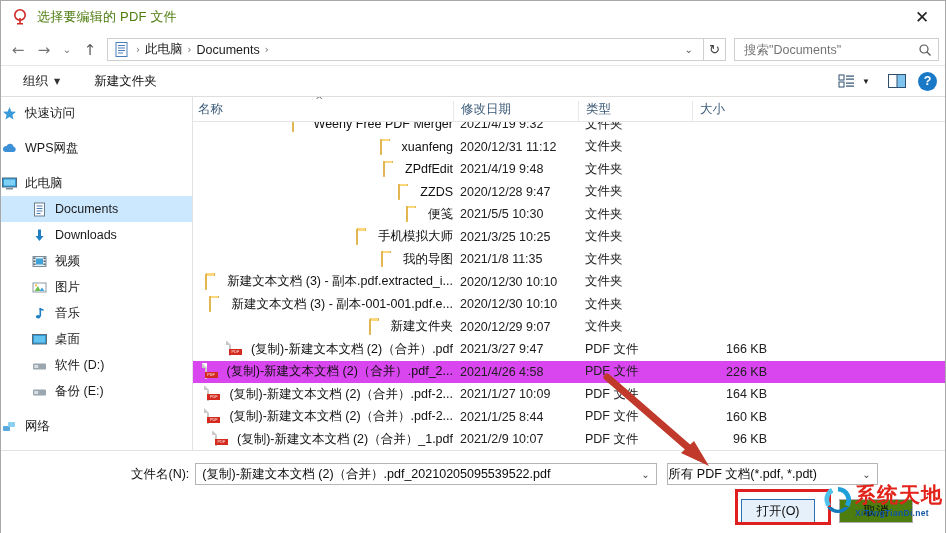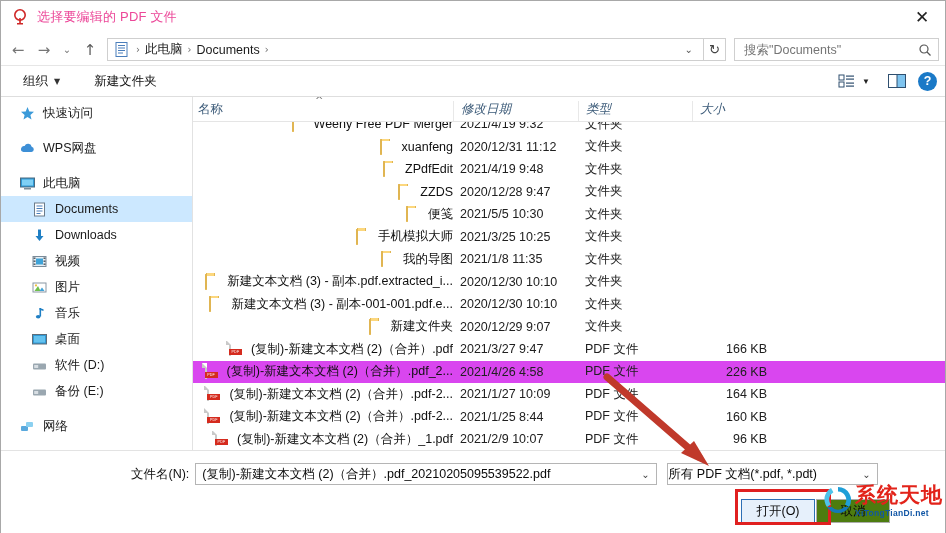--- a/index.html
+++ b/index.html
@@ -7,21 +7,21 @@
     width:946px;height:533px;overflow:hidden;
     font-family:"Liberation Sans","DejaVu Sans",sans-serif;
     font-size:12.5px;color:#000;background:#fff;
     -webkit-font-smoothing:antialiased;
   }
   .dialog{position:relative;width:946px;height:533px;background:#fff;border:1px solid #a8a8a8;box-sizing:border-box;}
 
   
   .titlebar{height:32px;display:flex;align-items:center;background:#fff;border-bottom:1px solid #fff;position:relative;}
   .title-icon{width:18px;height:18px;margin-left:10px;margin-right:8px;position:relative;flex:0 0 auto;}
-  .title-text{font-size:13px;color:#ec4899;letter-spacing:.2px;}
+  .title-text{font-size:13px;color:#4d7c0f;letter-spacing:.2px;}
   .title-close{position:absolute;right:0;top:0;width:46px;height:31px;display:flex;align-items:center;justify-content:center;color:#222;font-size:17px;font-family:"DejaVu Sans",sans-serif;}
 
   
   .addrbar{height:31px;display:flex;align-items:center;padding:0 6px 0 4px;background:#fff;gap:0;}
   .navbtn{width:26px;height:26px;display:flex;align-items:center;justify-content:center;color:#767676;font-size:15px;font-family:"DejaVu Sans",sans-serif;}
   .navbtn.enabled{color:#5a5a5a;}
   .navbtn.small{width:20px;font-size:10px;}
   .crumbbox{flex:1;height:23px;border:1px solid #cfcfcf;background:#fff;display:flex;align-items:center;padding:0 2px;margin-left:4px;box-sizing:border-box;}
   .crumb-ico{width:17px;height:17px;margin:0 3px 0 3px;position:relative;flex:0 0 auto;}
   .crumb{font-size:12.5px;color:#1a1a1a;padding:0 2px;white-space:nowrap;}
@@ -36,30 +36,30 @@
   .cmdbar{height:30px;display:flex;align-items:center;border-top:1px solid #e6e6e6;border-bottom:1px solid #dedede;background:#fff;padding-left:14px;position:relative;}
   .cmd{font-size:12.5px;color:#111;display:flex;align-items:center;gap:6px;padding:3px 8px;}
   .cmd .caret{font-size:8px;color:#333;font-family:"DejaVu Sans",sans-serif;}
   .cmd-right{position:absolute;right:8px;display:flex;align-items:center;gap:4px;}
   .viewico{width:22px;height:20px;position:relative;}
   .helpbtn{width:19px;height:19px;border-radius:50%;background:#1a79c7;color:#fff;font-size:12.5px;font-weight:bold;display:flex;align-items:center;justify-content:center;margin-left:6px;}
 
   
   .body{display:flex;height:353px;background:#fff;}
   .sidebar{width:191px;flex:0 0 191px;border-right:1px solid #e2e2e2;overflow:hidden;padding-top:3px;background:#fff;position:relative;}
-  .sb-item{height:26px;display:flex;align-items:center;font-size:12.5px;color:#1a1a1a;padding-left:18px;white-space:nowrap;}
+  .sb-item{height:26px;display:flex;align-items:center;font-size:12.5px;color:#1a1a1a;white-space:nowrap;}
   .sb-item.indent{padding-left:30px;}
   .sb-item.sel{background:#cce8ff;}
   .sb-ico{width:17px;height:17px;margin-right:7px;position:relative;flex:0 0 auto;}
   .sb-gap{height:9px;}
 
   .filepane{flex:1;position:relative;overflow:hidden;}
   .colhdr{height:24px;display:flex;align-items:flex-end;border-bottom:1px solid #e5e5e5;background:#fff;position:relative;}
   .col{font-size:12.5px;color:#3b5a78;padding-bottom:3px;box-sizing:border-box;position:relative;}
-  .col:not(:first-child){border-left:1px solid #e8e8e8;padding-left:7px;font-style:italic;}
+  .col:not(:first-child){border-left:1px solid #e8e8e8;padding-left:7px;}
   .col.name{width:260px;padding-left:5px;}
   .col.date{width:125px;}
   .col.type{width:114px;}
   .col.size{width:84px;}
   .sortmark{position:absolute;left:122px;top:-6px;color:#767676;font-size:10px;font-family:"DejaVu Sans",sans-serif;}
 
   .rows{position:relative;height:329px;overflow:hidden;}
   .row{height:22.5px;display:flex;align-items:center;font-size:12.5px;color:#101010;}
   .row.sel{background:#d946ef;}
   .row .r-name{width:260px;display:flex;align-items:center;padding-left:5px;box-sizing:border-box;white-space:nowrap;overflow:hidden;justify-content:flex-end;}
@@ -80,21 +80,21 @@
   
   .footer{height:86px;border-top:1px solid #e3e3e3;background:#fff;position:relative;}
   .fn-row{display:flex;align-items:center;height:30px;margin-top:8px;padding-left:130px;}
   .fn-label{font-size:12.5px;color:#111;margin-right:6px;white-space:nowrap;}
   .fn-input{width:462px;height:22px;border:1px solid #b5b5b5;background:#fff;display:flex;align-items:center;box-sizing:border-box;padding-left:4px;}
   .fn-input input{border:none;outline:none;flex:1;font-size:12.5px;color:#0a0a0a;font-family:"Liberation Sans",sans-serif;background:transparent;}
   .fn-caret{width:22px;display:flex;align-items:center;justify-content:center;color:#444;font-size:10px;font-family:"DejaVu Sans",sans-serif;}
   .ft-select{width:211px;height:22px;border:1px solid #b5b5b5;background:#fff;display:flex;align-items:center;margin-left:10px;box-sizing:border-box;padding-left:0;font-size:12.5px;color:#0a0a0a;white-space:nowrap;overflow:hidden;}
   .ft-select .fn-caret{margin-left:auto;}
 
-  .btn-row{display:flex;align-items:center;position:absolute;left:740px;top:48px;gap:1px;}
+  .btn-row{display:flex;align-items:center;position:absolute;left:740px;top:48px;gap:24px;}
   .btn{width:74px;height:24px;border:1px solid #adadad;background:#4d7c0f;font-size:12.5px;color:#0a0a0a;display:flex;align-items:center;justify-content:center;box-sizing:border-box;}
   .btn.primary{border:1px solid #2c6fb5;background:#e6f0fb;}
 
   .redbox{position:absolute;left:734px;top:488px;width:96px;height:36px;border:3px solid #e02020;box-sizing:border-box;z-index:6;}
 
   .arrow{position:absolute;left:588px;top:368px;width:140px;height:110px;z-index:6;pointer-events:none;}
 
   .watermark{position:absolute;left:820px;top:479px;width:126px;height:42px;z-index:7;display:flex;align-items:center;}
   .wm-text{display:flex;flex-direction:column;line-height:1;}
   .wm-main{font-size:21px;font-weight:bold;color:#e2231a;letter-spacing:1px;font-family:"DejaVu Sans",sans-serif;}

